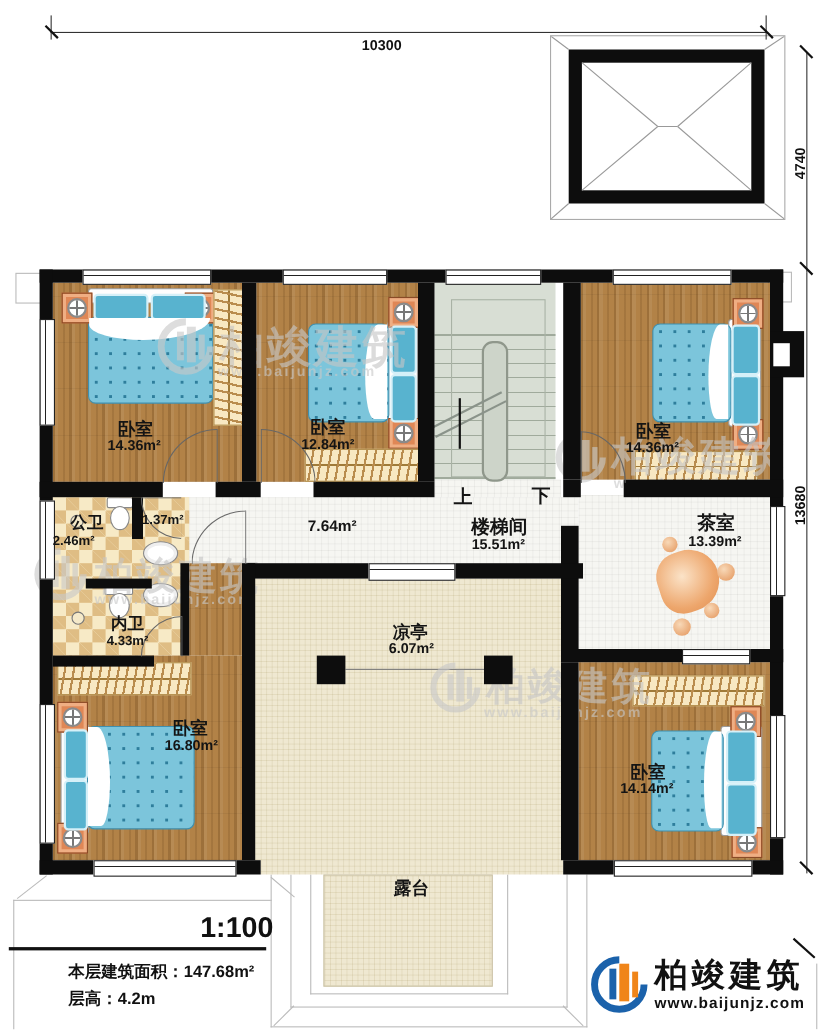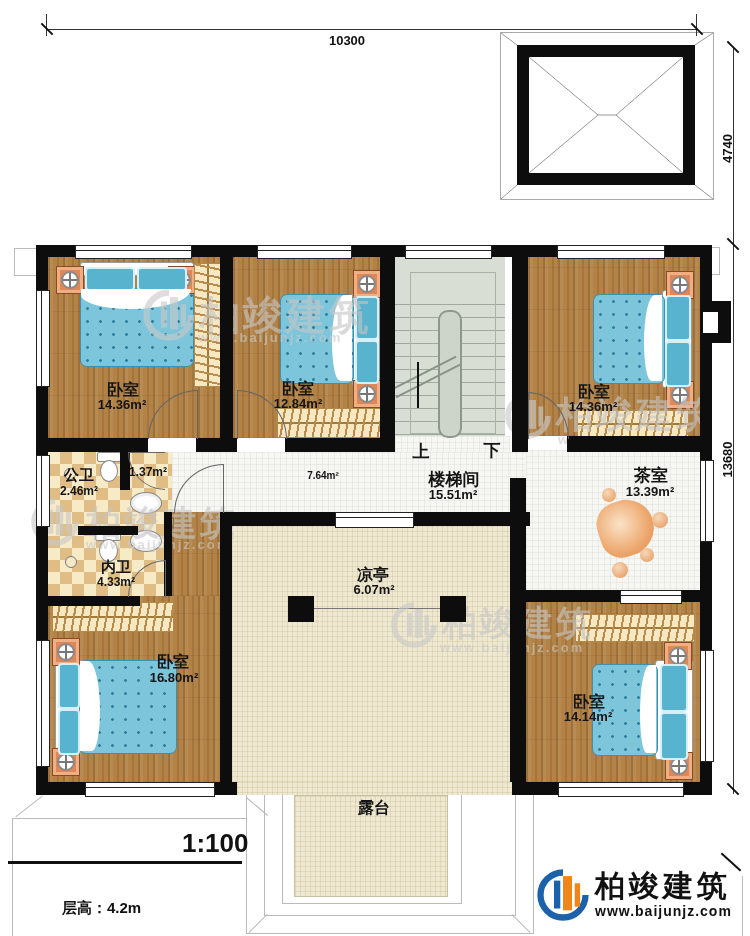--- a/index.html
+++ b/index.html
@@ -310,29 +310,29 @@
   <div class="arc" style="left:128px;top:452px;width:36px;height:36px;border-bottom-width:1px;border-left-width:1px;border-top-width:1px;border-bottom-left-radius:100% 100%"></div>
   <div class="arc" style="left:128px;top:560px;width:36px;height:36px;border-top-width:1px;border-left-width:1px;border-right-width:1px;border-top-left-radius:100% 100%"></div>
   <div class="arc" style="left:174px;top:464px;width:48px;height:48px;border-top-width:1px;border-left-width:1px;border-right-width:1px;border-top-left-radius:100% 100%"></div>
 
   <div class="rl" style="left:123px;top:380px">卧室</div>
   <div class="ra" style="left:122px;top:397px">14.36m²</div>
   <div class="rl" style="left:298px;top:379px">卧室</div>
   <div class="ra" style="left:298px;top:396px">12.84m²</div>
   <div class="rl" style="left:594px;top:382px">卧室</div>
   <div class="ra" style="left:593px;top:399px">14.36m²</div>
-  <div class="ra" style="left:323px;top:470px;font-size:10px">7.64m²</div>
+  <div class="ra" style="left:302px;top:470px;font-size:14px">7.64m²</div>
   <div class="rl big" style="left:421px;top:440px">上</div>
   <div class="rl big" style="left:492px;top:439px">下</div>
   <div class="rl big" style="left:454px;top:468px">楼梯间</div>
   <div class="ra" style="left:453px;top:487px">15.51m²</div>
   <div class="rl big" style="left:651px;top:464px">茶室</div>
   <div class="ra" style="left:650px;top:484px">13.39m²</div>
   <div class="rl" style="left:79px;top:466px;font-size:15px">公卫</div>
-  <div class="ra" style="left:79px;top:484px;font-size:12px">2.46m²</div>
+  <div class="ra" style="left:67px;top:484px;font-size:12px">2.46m²</div>
   <div class="ra" style="left:148px;top:465px;font-size:12px">1.37m²</div>
   <div class="rl" style="left:116px;top:558px;font-size:15px">内卫</div>
   <div class="ra" style="left:116px;top:575px;font-size:12px">4.33m²</div>
   <div class="rl" style="left:173px;top:652px">卧室</div>
   <div class="ra" style="left:174px;top:670px">16.80m²</div>
   <div class="rl" style="left:373px;top:565px">凉亭</div>
   <div class="ra" style="left:374px;top:582px">6.07m²</div>
   <div class="rl" style="left:589px;top:692px">卧室</div>
   <div class="ra" style="left:588px;top:709px">14.14m²</div>
   <div class="rl" style="left:374px;top:798px">露台</div>
@@ -343,20 +343,21 @@
   <div class="gf" style="left:246px;top:795px;width:286px;height:138px;border-left-width:1px;border-right-width:1px;border-bottom-width:1px"></div>
   <div class="gf" style="left:264px;top:795px;width:250px;height:120px;border-left-width:1px;border-right-width:1px;border-bottom-width:1px"></div>
   <div class="gf" style="left:282px;top:795px;width:178px;height:108px;border-left-width:1px;border-right-width:1px;border-bottom-width:1px"></div>
   <div class="gl" style="left:245px;top:923px;width:26px;height:1px;transform:rotate(-45deg)"></div>
   <div class="gl" style="left:508px;top:923px;width:26px;height:1px;transform:rotate(45deg)"></div>
   <div class="abs" style="left:718px;top:861px;width:26px;height:2px;background:#111;transform:rotate(42deg);z-index:7"></div>
   <div class="gl" style="left:742px;top:876px;width:1px;height:60px"></div>
 
   <div class="tb" style="left:182px;top:828px;font-size:26px;font-weight:600">1:100</div>
   <div class="abs" style="left:8px;top:861px;width:234px;height:3px;background:#111;z-index:8"></div>
+  <div class="tb" style="left:62px;top:874px;font-size:15px">本层建筑面积：147.68m²</div>
   <div class="tb" style="left:62px;top:899px;font-size:15px">层高：4.2m</div>
 
   <div class="abs" style="left:536px;top:866px;z-index:8">
     <svg width="54" height="58" viewBox="0 0 60 64">
         <path d="M30 7 a25 25 0 1 0 25 25" fill="none" stroke="#1b62ab" stroke-width="7"></path>
         <rect x="20" y="16" width="7" height="31" fill="#1b62ab"></rect>
         <rect x="30" y="11" width="10" height="38" fill="#f08519"></rect>
         <rect x="43" y="19" width="6" height="26" fill="#f08519"></rect>
       </svg>
   </div>

